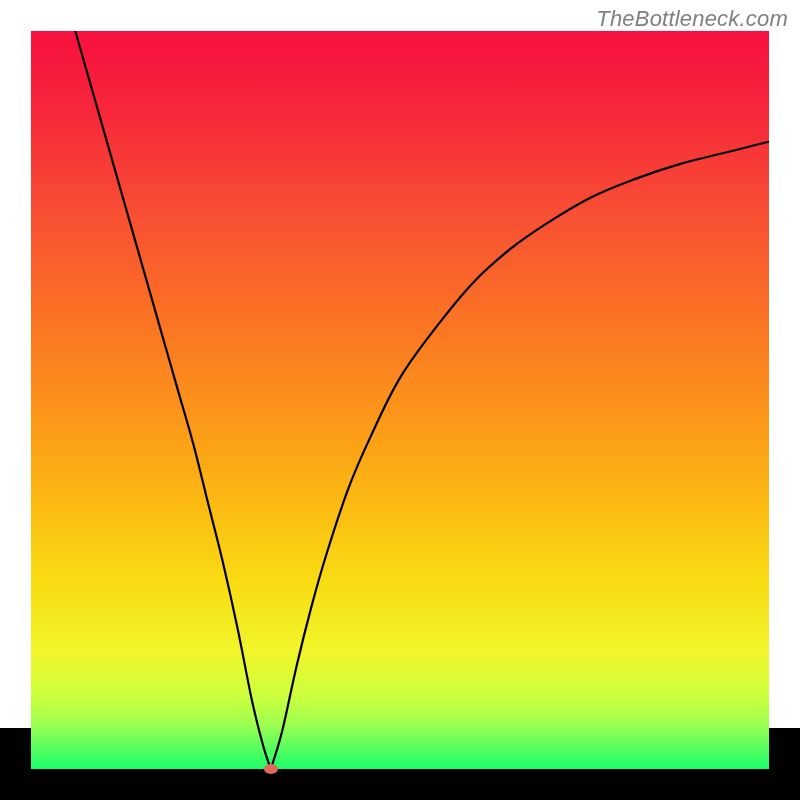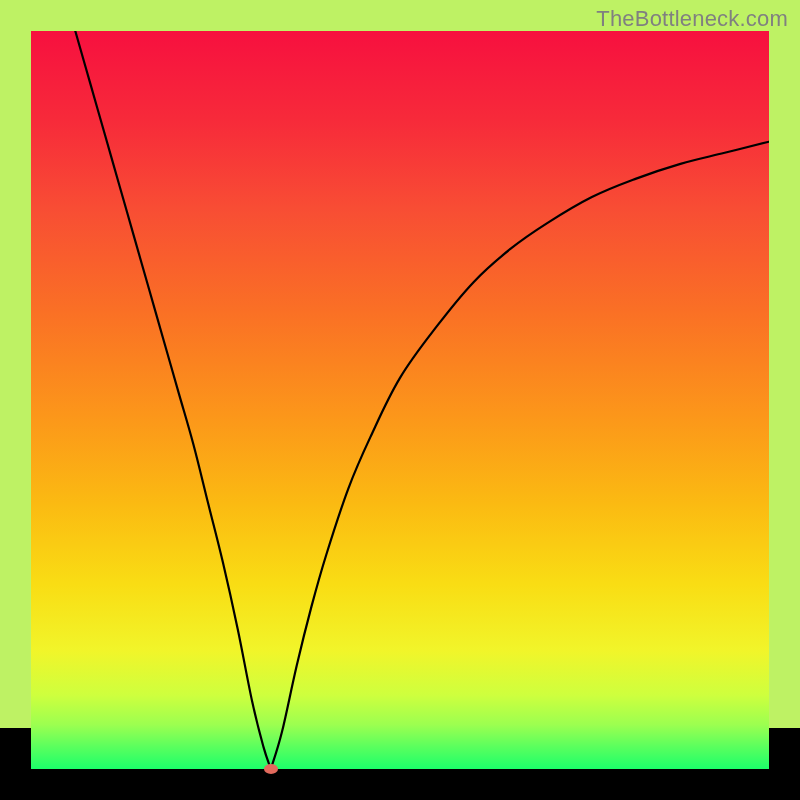--- a/index.html
+++ b/index.html
@@ -8,21 +8,22 @@
     width: 800px;
     height: 800px;
     background: #000;
     font-family: Arial, Helvetica, sans-serif;
     overflow: hidden;
   }
   .frame {
     position: relative;
     width: 800px;
     height: 728px;
-    background: #bef264;
+    background: #ffffff;
+    font-style: italic;
   }
   .plot-area {
     position: absolute;
     left: 31px;
     top: 31px;
     width: 738px;
     height: 738px;
     
     background: linear-gradient(to bottom,
       #f7103f 0%,

